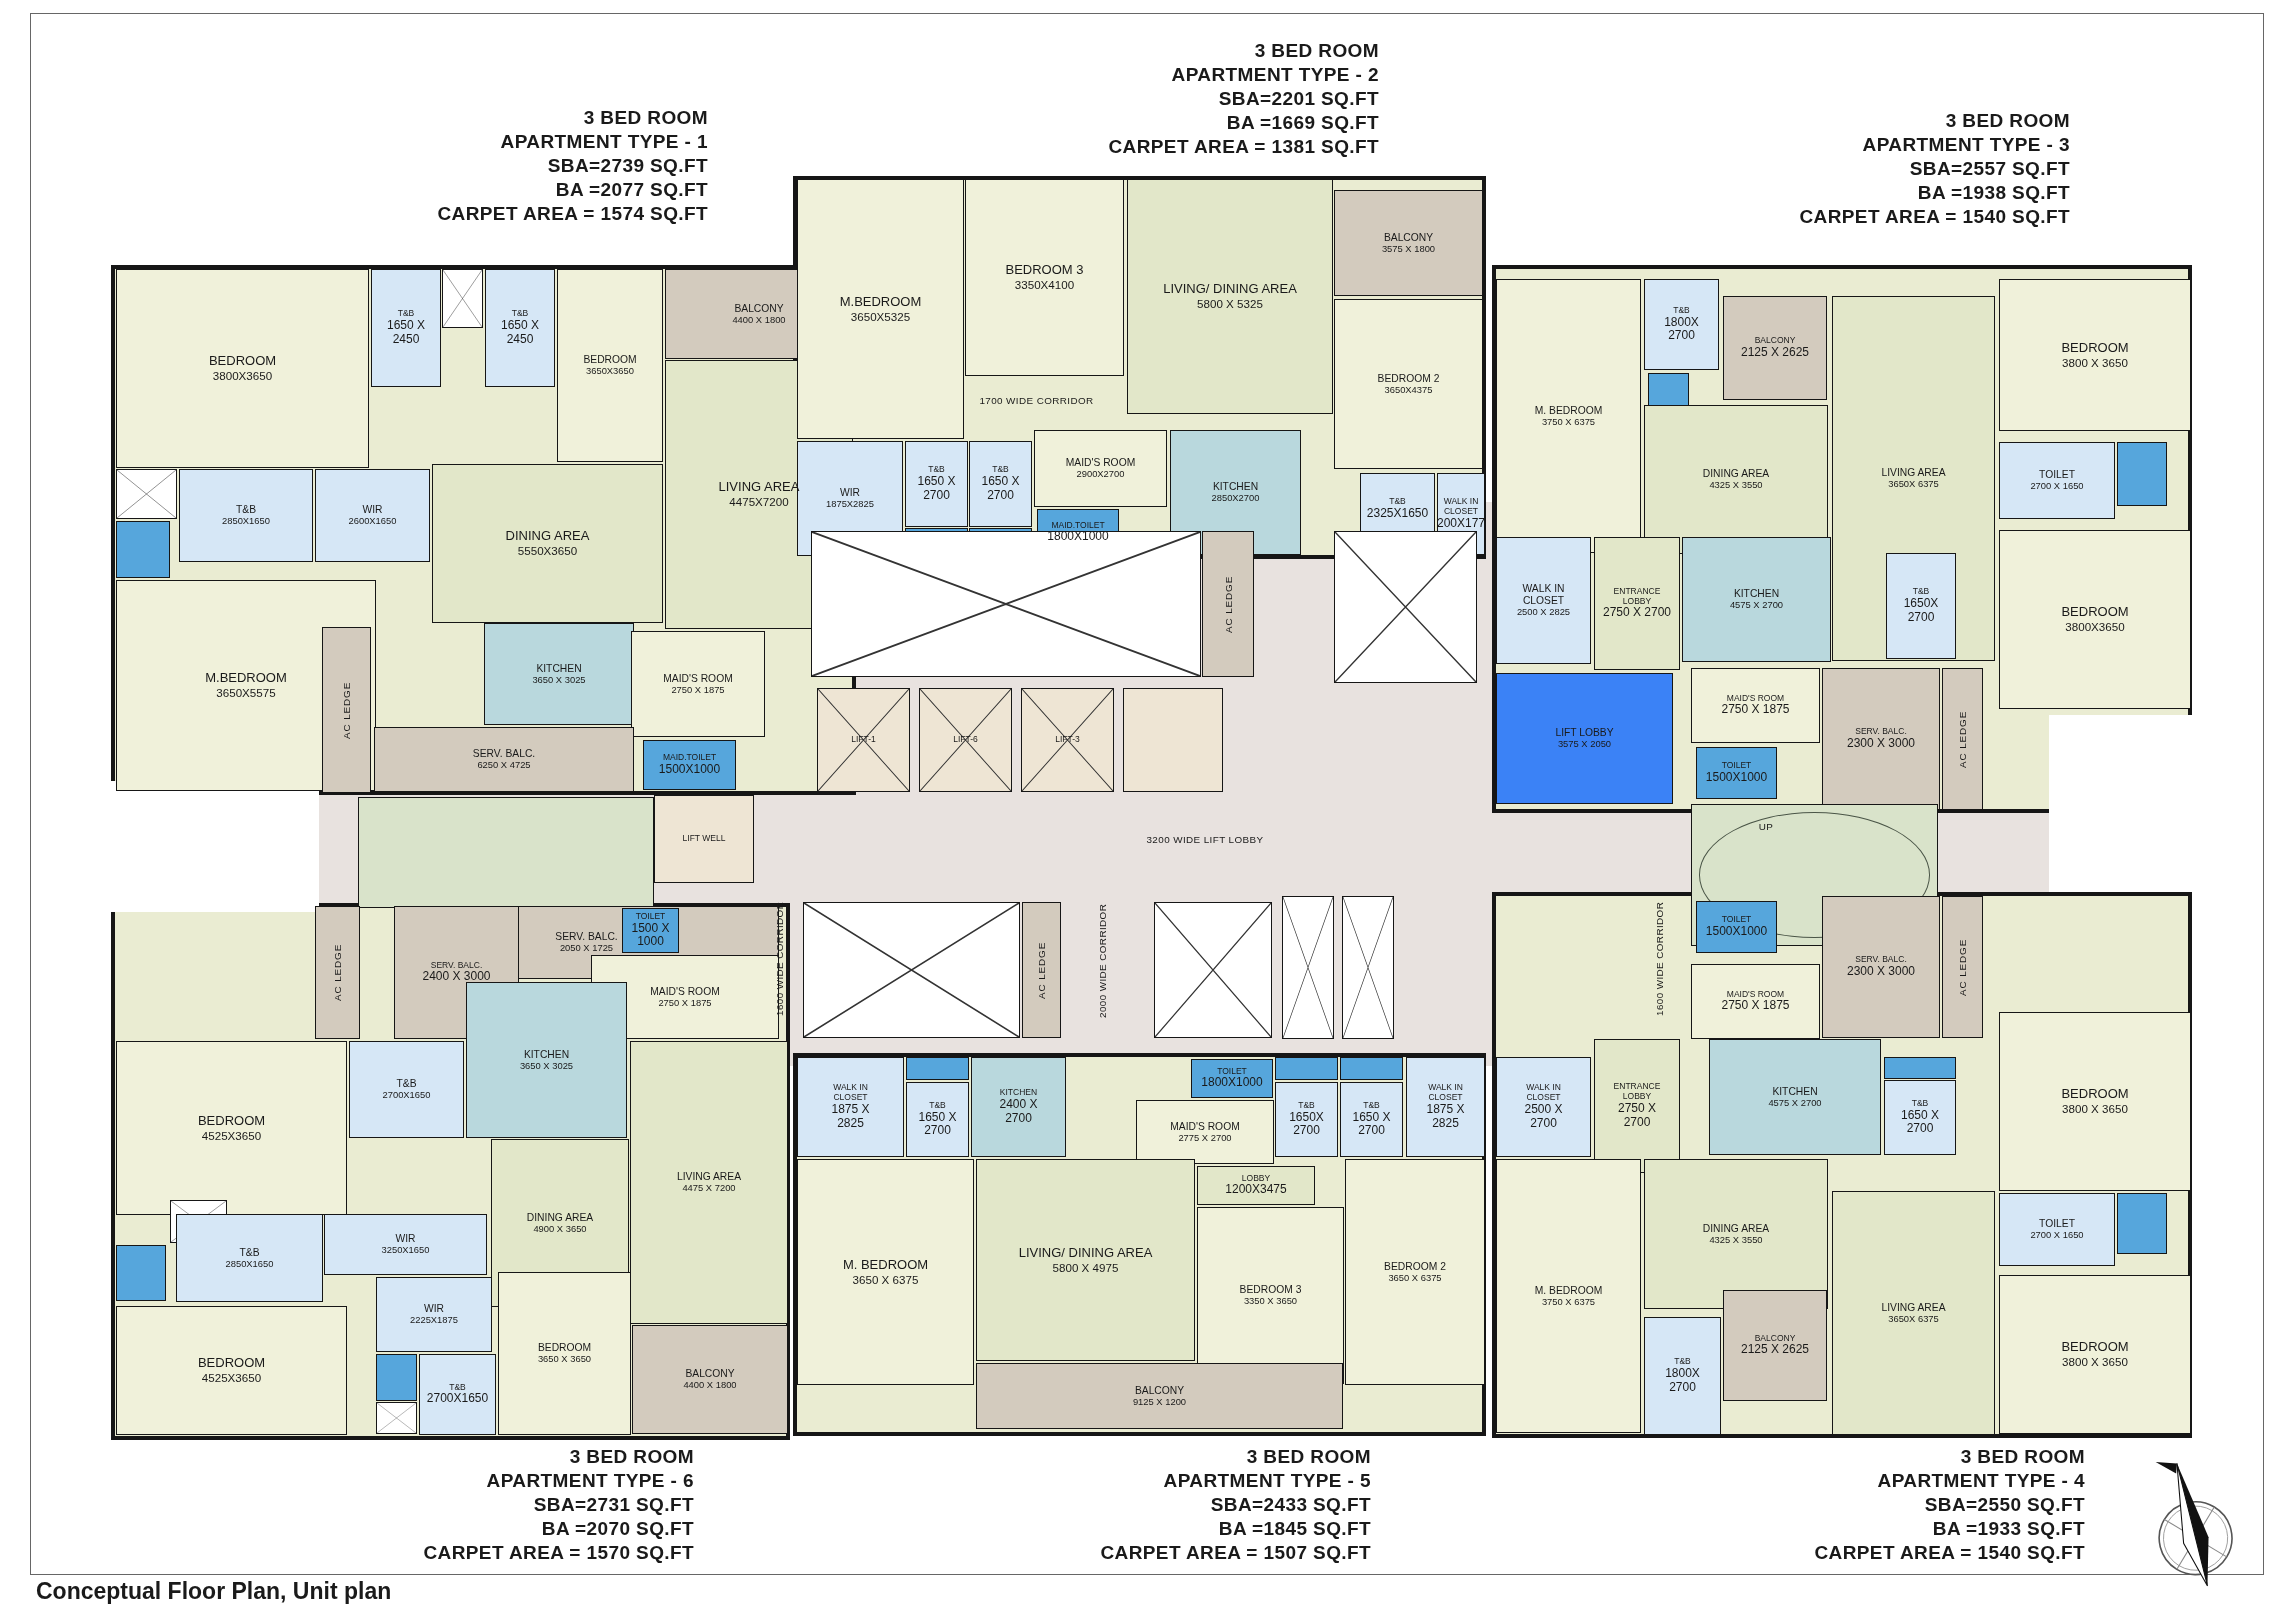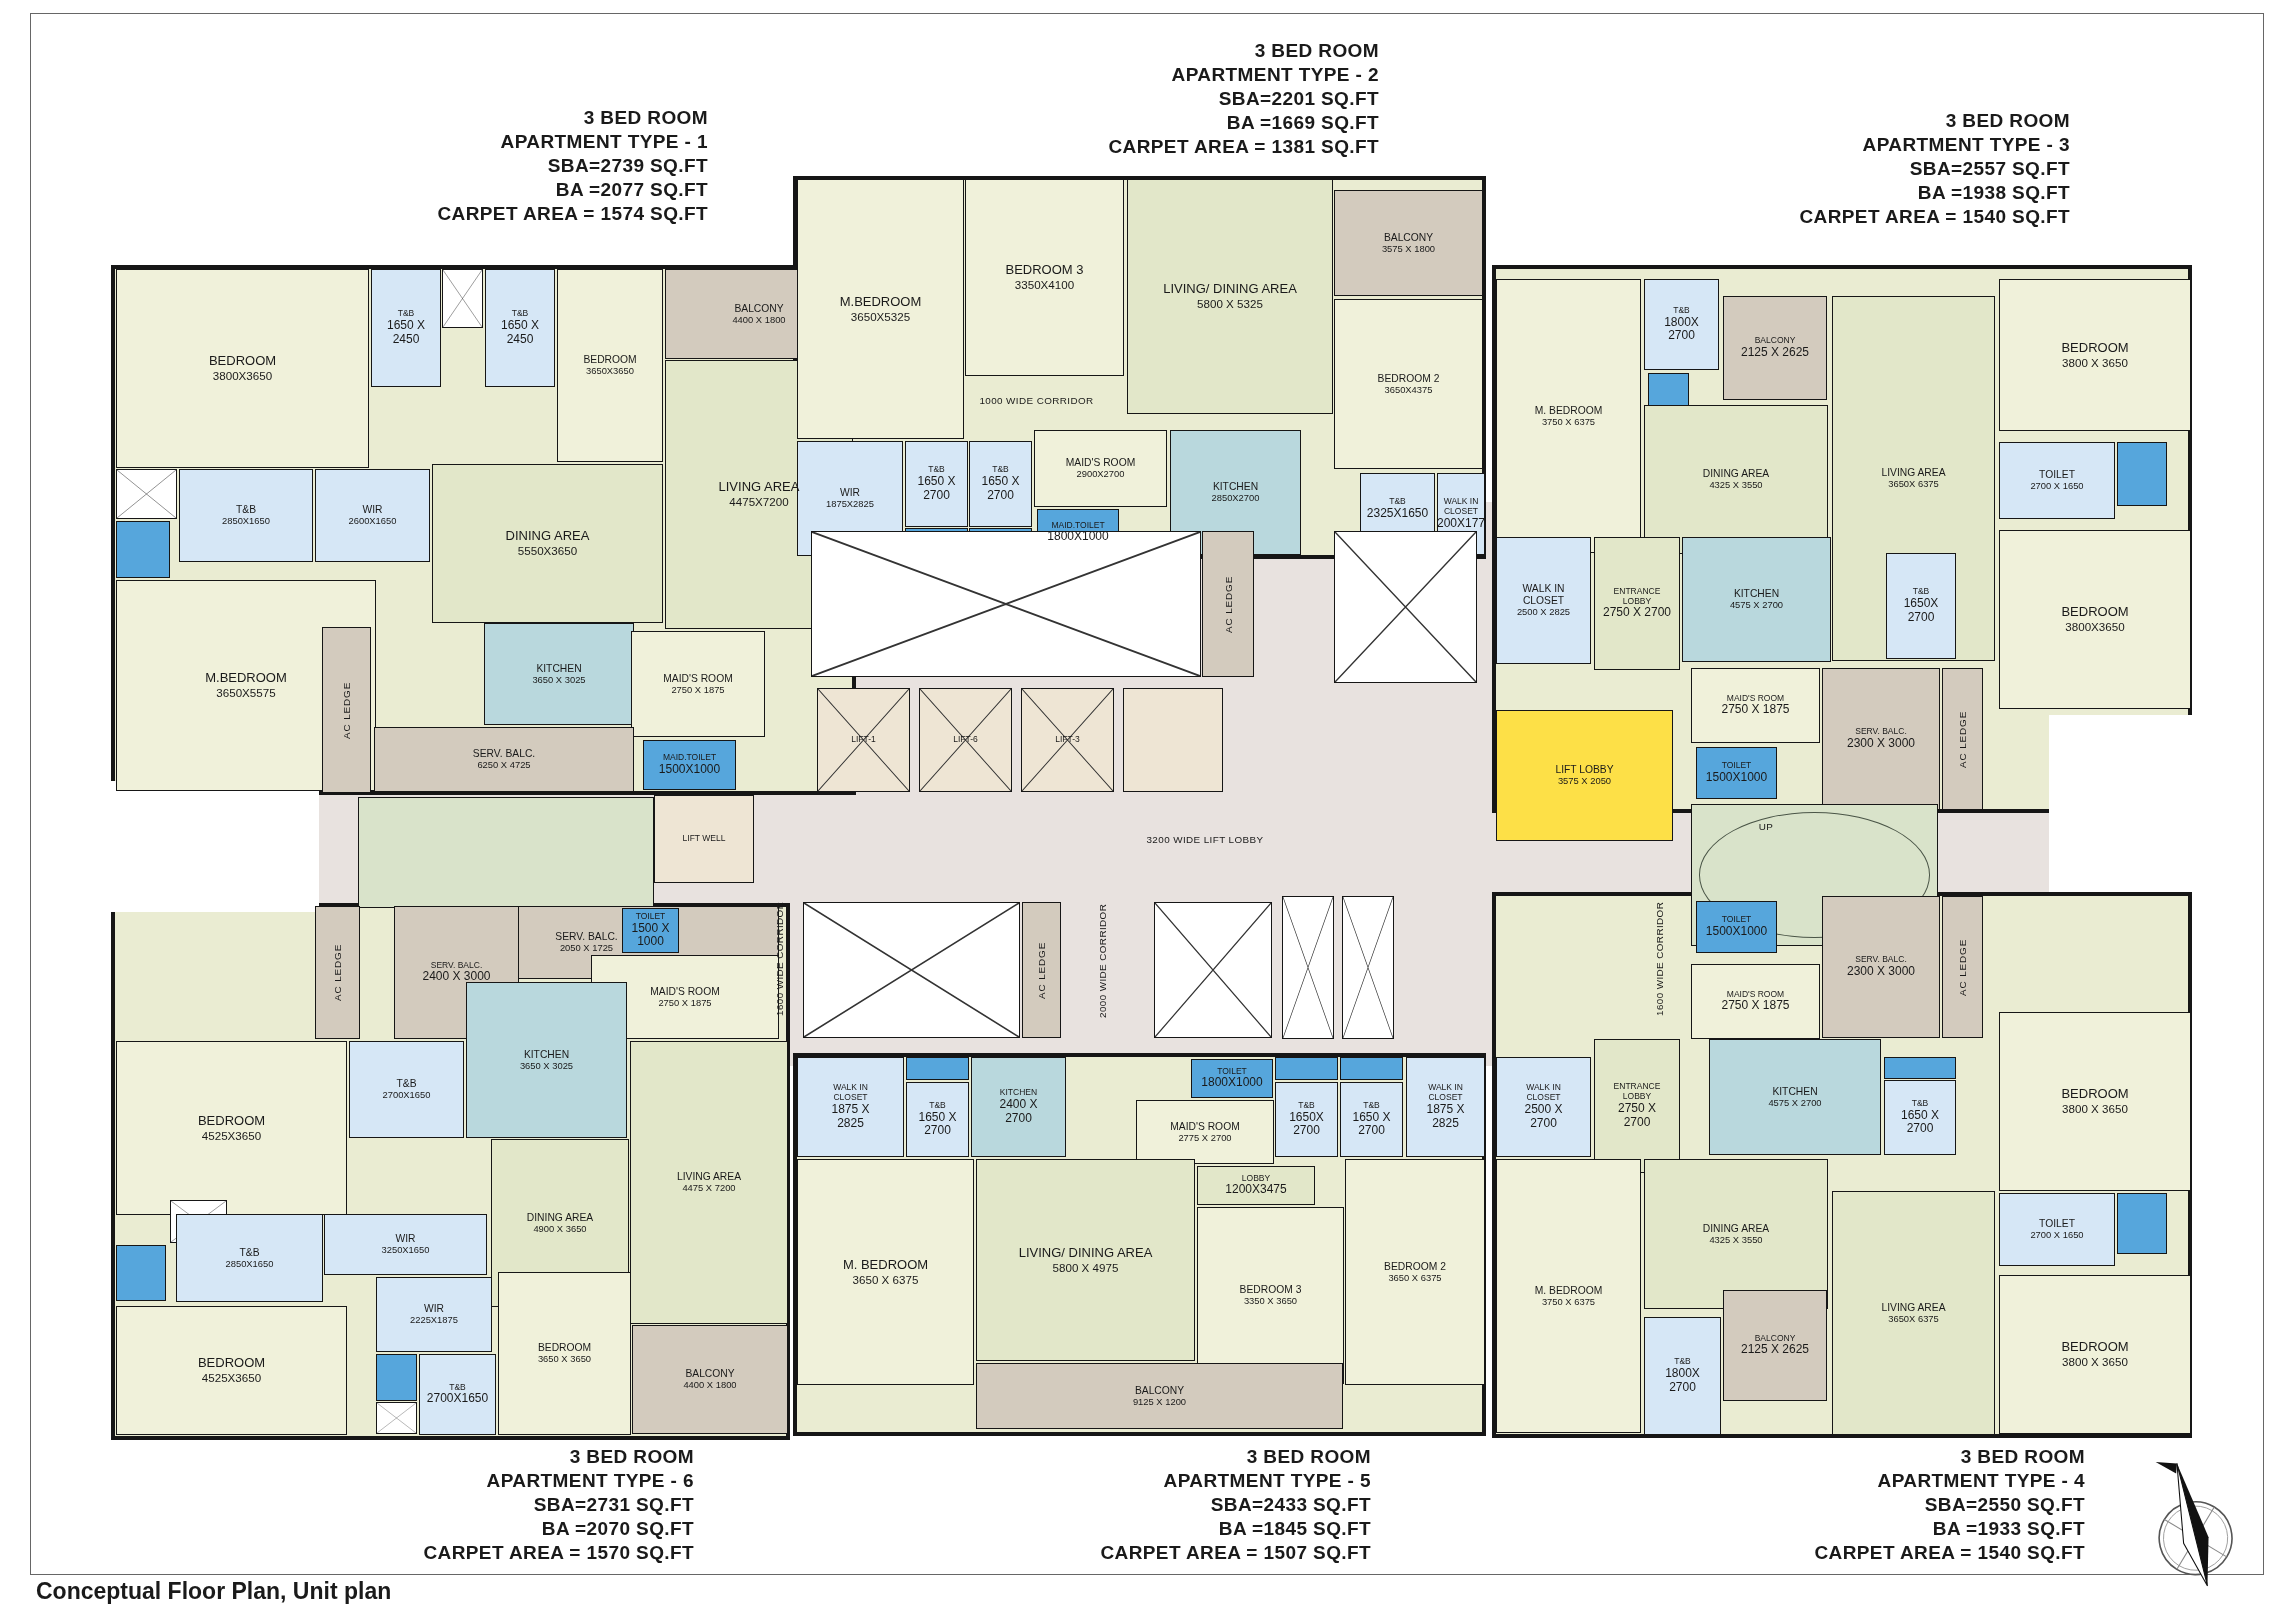--- a/index.html
+++ b/index.html
@@ -227,21 +227,21 @@
           <span class="d">2325X1650</span>
         </div>
       </div>
       <div class="el xs" style="left: 1437px; top: 473px; width: 48px; height: 82px; background: rgb(214, 231, 246); border: 1.8px solid rgb(22, 22, 22);">
         <div class="lab">
           <span class="t">WALK IN
 CLOSET</span>
           <span class="d">1200X1775</span>
         </div>
       </div>
-      <div class="ptext" style="left: 956px; top: 392px; width: 161px; height: 16px;">1000 WIDE CORRIDOR</div>
+      <div class="ptext" style="left: 956px; top: 392px; width: 161px; height: 16px;">1700 WIDE CORRIDOR</div>
       <div class="el xs" style="left: 1644px; top: 279px; width: 75px; height: 91px; background: rgb(214, 231, 246); border: 1.8px solid rgb(22, 22, 22);">
         <div class="lab">
           <span class="t">T&amp;B</span>
           <span class="d">1800X
 2700</span>
         </div>
       </div>
       <div class="el" style="left: 1648px; top: 373px; width: 41px; height: 34px; background: rgb(86, 166, 220); border: 0.9px solid rgb(22, 22, 22);"></div>
       <div class="el xs" style="left: 1723px; top: 296px; width: 104px; height: 104px; background: rgb(211, 203, 190); border: 1.8px solid rgb(22, 22, 22);">
         <div class="lab">
@@ -306,21 +306,21 @@
           <span class="d">2500 X 2825</span>
         </div>
       </div>
       <div class="el xs" style="left: 1594px; top: 537px; width: 86px; height: 133px; background: rgb(226, 231, 201); border: 1.8px solid rgb(22, 22, 22);">
         <div class="lab">
           <span class="t">ENTRANCE
 LOBBY</span>
           <span class="d">2750 X 2700</span>
         </div>
       </div>
-      <div class="el s" style="left: 1496px; top: 710px; width: 177px; height: 131px; background: #fde047; border: 1.8px solid rgb(22, 22, 22);">
+      <div class="el s" style="left: 1496px; top: 673px; width: 177px; height: 131px; background: #3b82f6; border: 1.8px solid rgb(22, 22, 22);">
         <div class="lab">
           <span class="t">LIFT LOBBY</span>
           <span class="d">3575 X 2050</span>
         </div>
       </div>
       <div class="el xs" style="left: 1691px; top: 668px; width: 129px; height: 75px; background: rgb(240, 241, 218); border: 1.8px solid rgb(22, 22, 22);">
         <div class="lab">
           <span class="t">MAID'S ROOM</span>
           <span class="d">2750 X 1875</span>
         </div>

